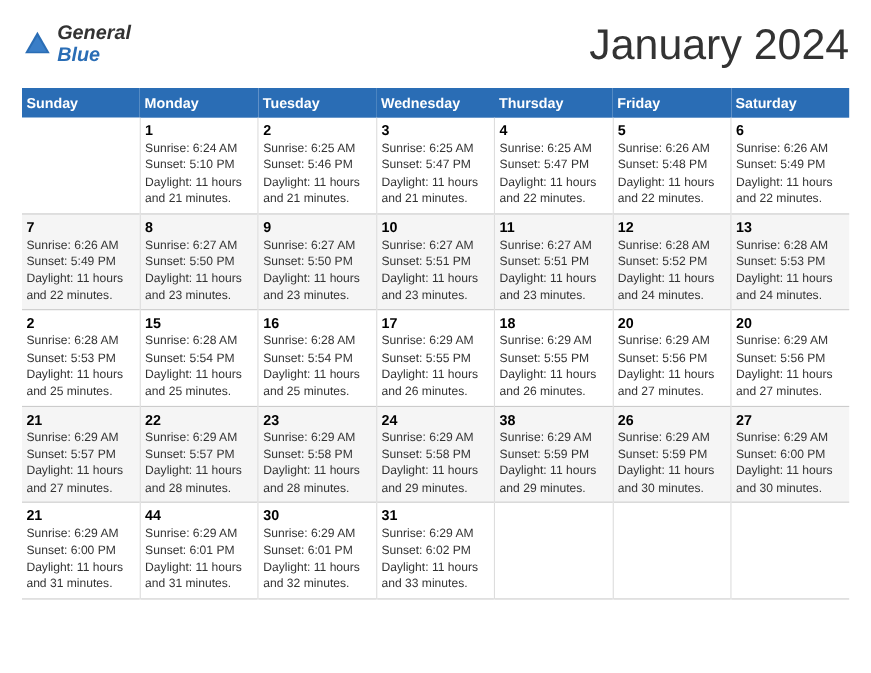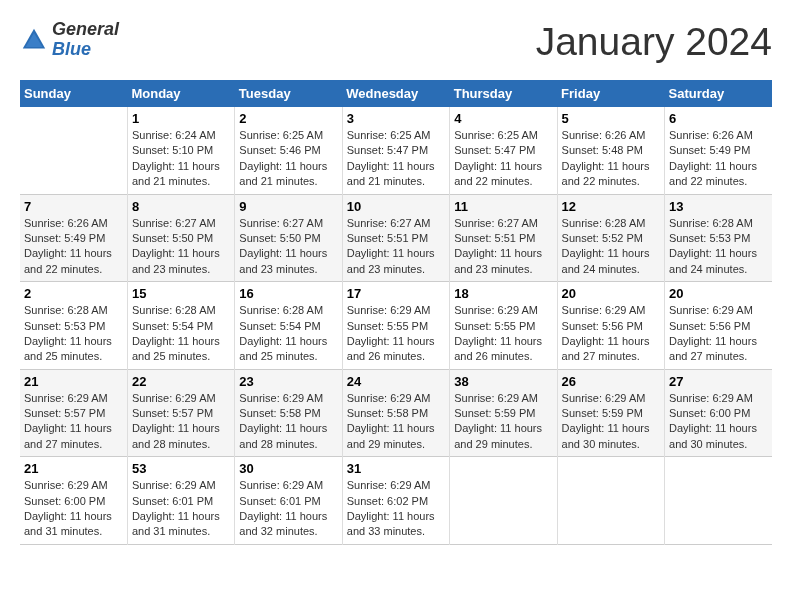--- a/index.html
+++ b/index.html
@@ -329,21 +329,21 @@
       </tr>
       <tr>
         <td>
           <span class="day-number">21</span>
           <div class="day-info" style="white-space: pre-line;">Sunrise: 6:29 AM
 Sunset: 6:00 PM
 Daylight: 11 hours
 and 31 minutes.</div>
         </td>
         <td>
-          <span class="day-number">53</span>
+          <span class="day-number">44</span>
           <div class="day-info" style="white-space: pre-line;">Sunrise: 6:29 AM
 Sunset: 6:01 PM
 Daylight: 11 hours
 and 31 minutes.</div>
         </td>
         <td>
           <span class="day-number">30</span>
           <div class="day-info" style="white-space: pre-line;">Sunrise: 6:29 AM
 Sunset: 6:01 PM
 Daylight: 11 hours

